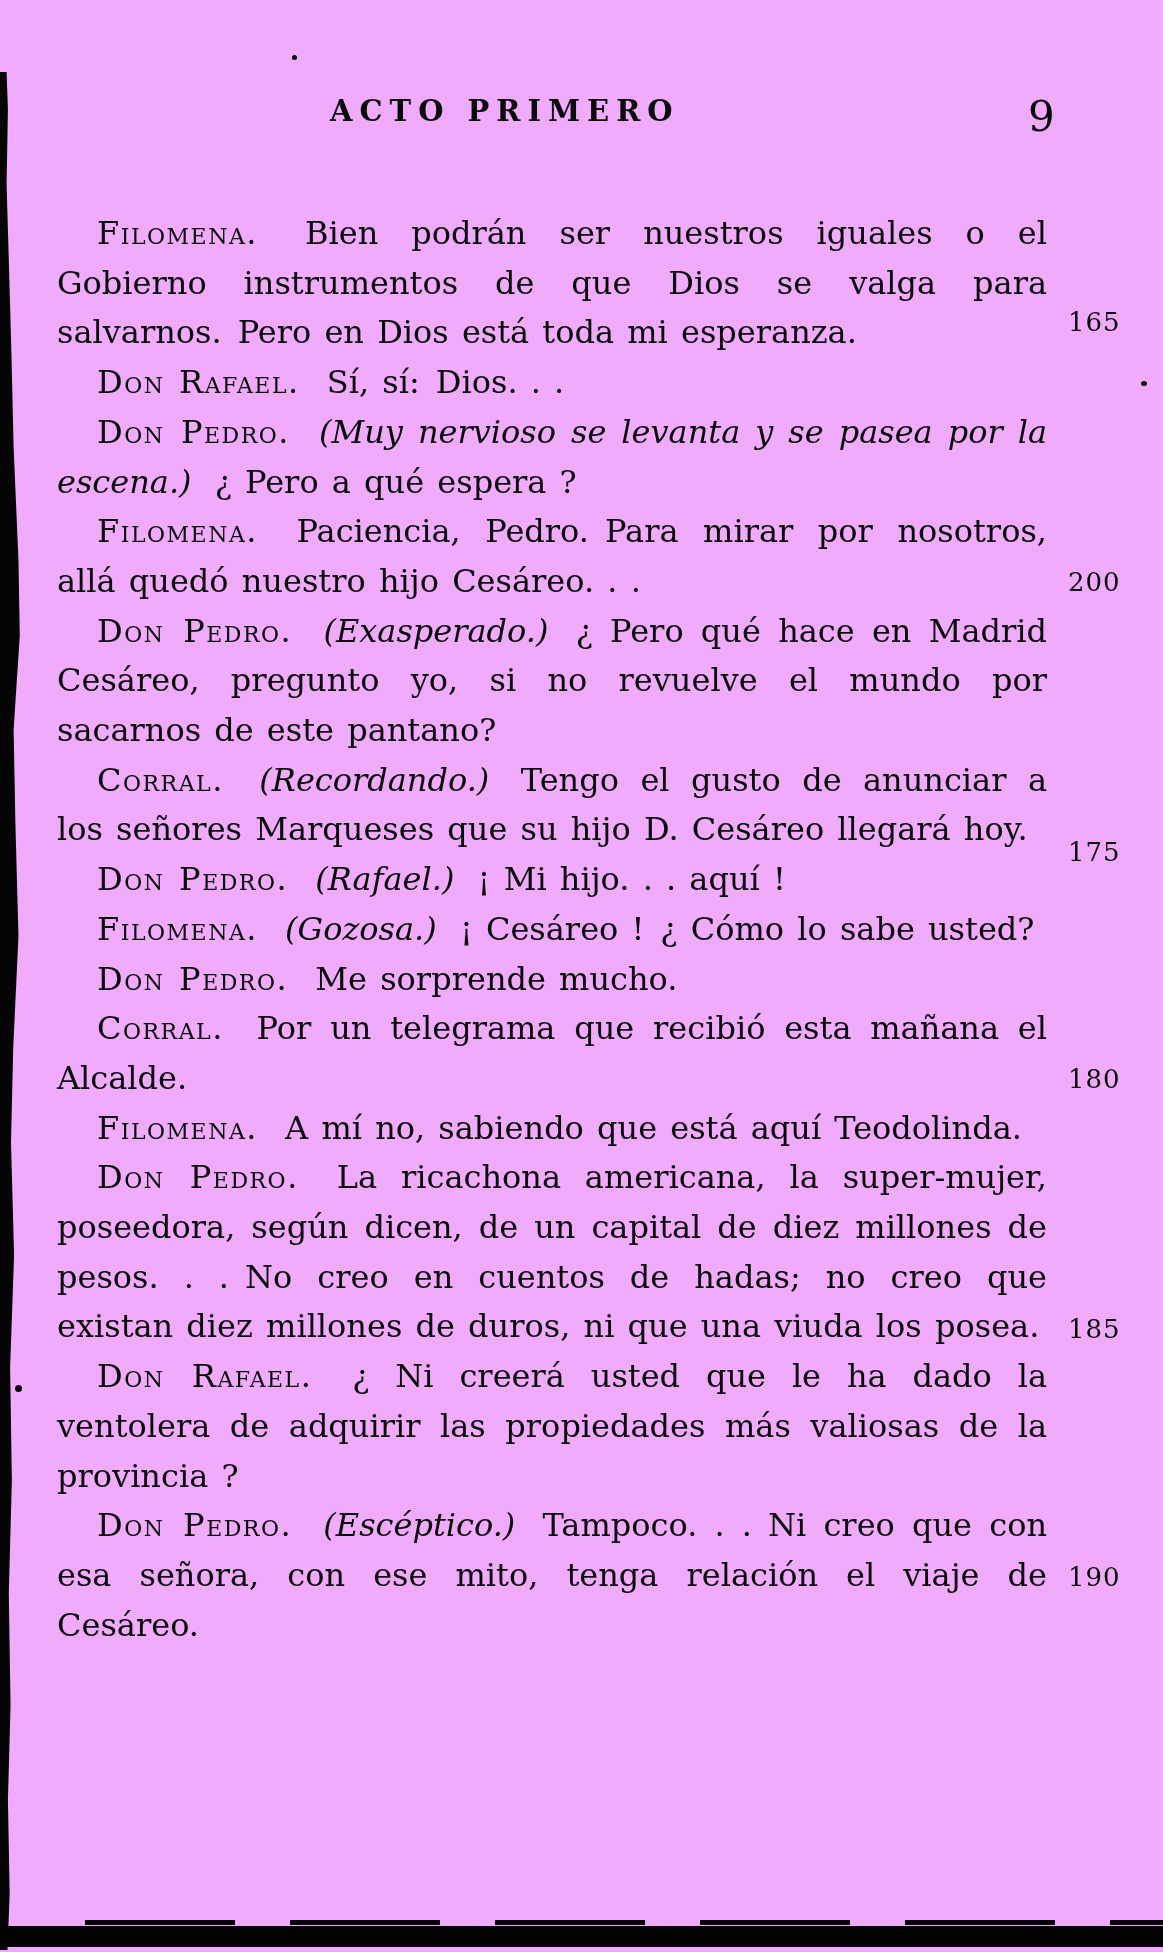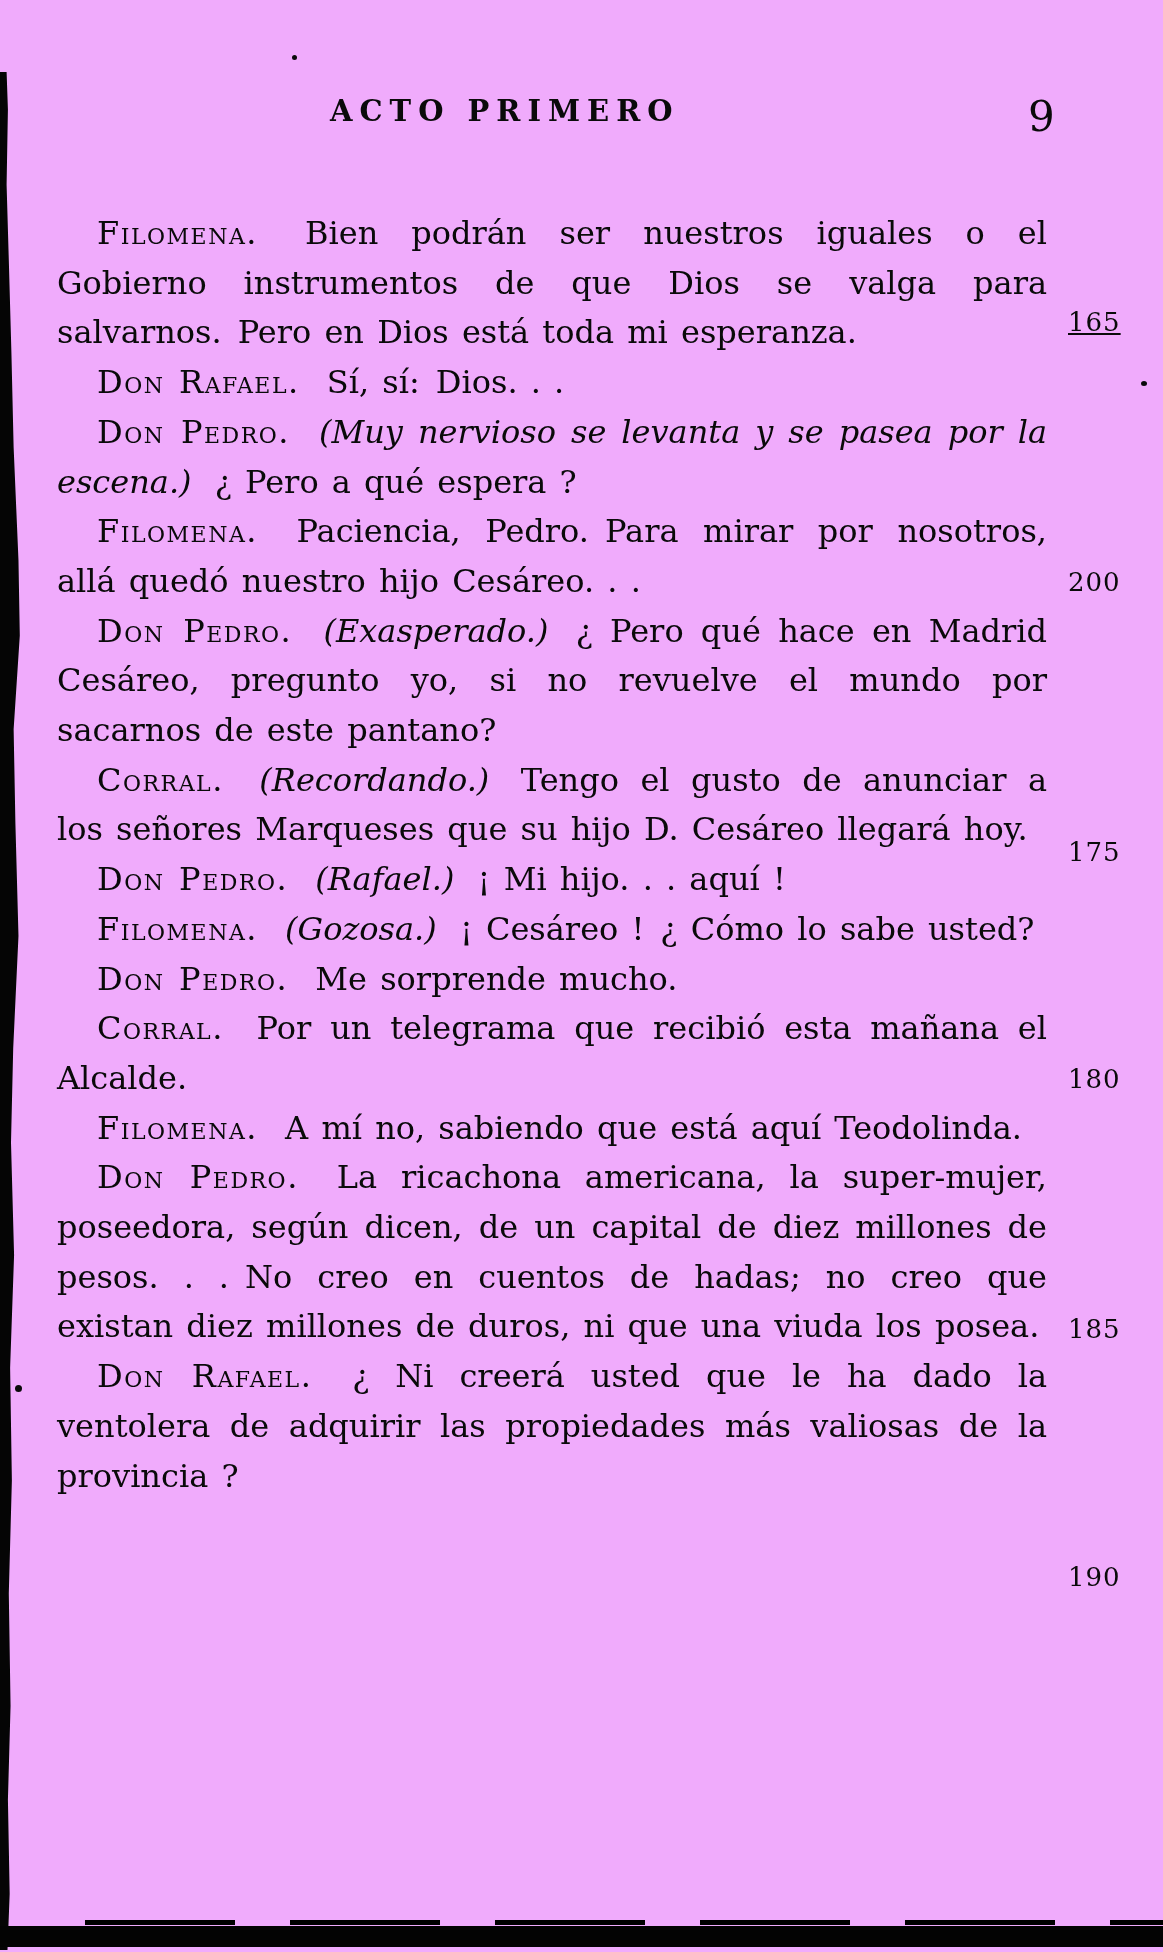--- a/index.html
+++ b/index.html
@@ -132,24 +132,25 @@
       <p class="speech"><span class="speaker">Filomena.</span> <span class="speech-text">Paciencia, Pedro. Para mirar por nosotros, allá quedó nuestro hijo Cesáreo.&nbsp;.&nbsp;.</span></p>
       <p class="speech"><span class="speaker">Don Pedro.</span> <span class="direction">(Exasperado.)</span> <span class="speech-text">¿&nbsp;Pero qué hace en Madrid Cesáreo, pregunto yo, si no revuelve el mundo por sacarnos de este pantano?</span></p>
       <p class="speech"><span class="speaker">Corral.</span> <span class="direction">(Recordando.)</span> <span class="speech-text">Tengo el gusto de anunciar a los señores Marqueses que su hijo D. Cesáreo llegará hoy.</span></p>
       <p class="speech"><span class="speaker">Don Pedro.</span> <span class="direction">(Rafael.)</span> <span class="speech-text">¡&nbsp;Mi hijo.&nbsp;.&nbsp;. aquí&nbsp;!</span></p>
       <p class="speech"><span class="speaker">Filomena.</span> <span class="direction">(Gozosa.)</span> <span class="speech-text">¡&nbsp;Cesáreo&nbsp;! ¿&nbsp;Cómo lo sabe usted?</span></p>
       <p class="speech"><span class="speaker">Don Pedro.</span> <span class="speech-text">Me sorprende mucho.</span></p>
       <p class="speech"><span class="speaker">Corral.</span> <span class="speech-text">Por un telegrama que recibió esta mañana el Alcalde.</span></p>
       <p class="speech"><span class="speaker">Filomena.</span> <span class="speech-text">A mí no, sabiendo que está aquí Teodolinda.</span></p>
       <p class="speech"><span class="speaker">Don Pedro.</span> <span class="speech-text">La ricachona americana, la super-mujer, poseedora, según dicen, de un capital de diez millones de pesos.&nbsp;.&nbsp;. No creo en cuentos de hadas; no creo que existan diez millones de duros, ni que una viuda los posea.</span></p>
       <p class="speech"><span class="speaker">Don Rafael.</span> <span class="speech-text">¿&nbsp;Ni creerá usted que le ha dado la ventolera de adquirir las propiedades más valiosas de la provincia&nbsp;?</span></p>
+      <p class="speech"><span class="speaker">Don Pedro.</span> <span class="direction">(Escéptico.)</span> <span class="speech-text">Tampoco.&nbsp;.&nbsp;. Ni creo que con esa señora, con ese mito, tenga relación el viaje de Cesáreo.</span></p>
     </div>
 
   <div class="line-numbers" id="line-numbers">
-      <div class="line-number" style="top: 308px; text-decoration: underline;">165</div>
+      <div class="line-number" style="top: 308px;">165</div>
       <div class="line-number" style="top: 568px;">200</div>
       <div class="line-number" style="top: 838px;">175</div>
       <div class="line-number" style="top: 1065px;">180</div>
       <div class="line-number" style="top: 1315px;">185</div>
       <div class="line-number" style="top: 1563px;">190</div>
     </div>
 
   <div class="bottom-dashes"></div>
   <div class="bottom-band"></div>
 

